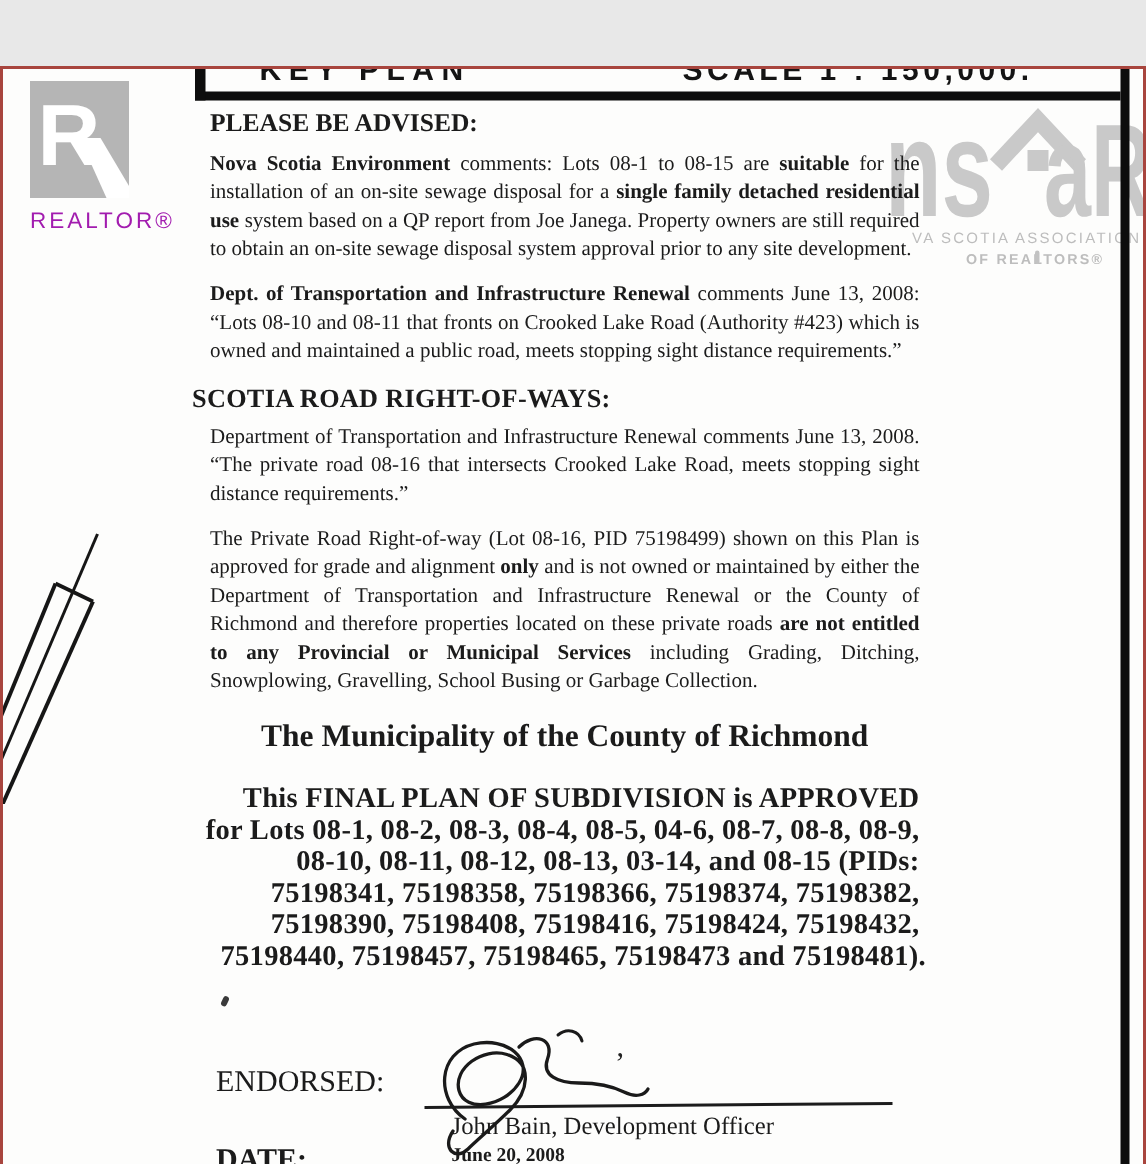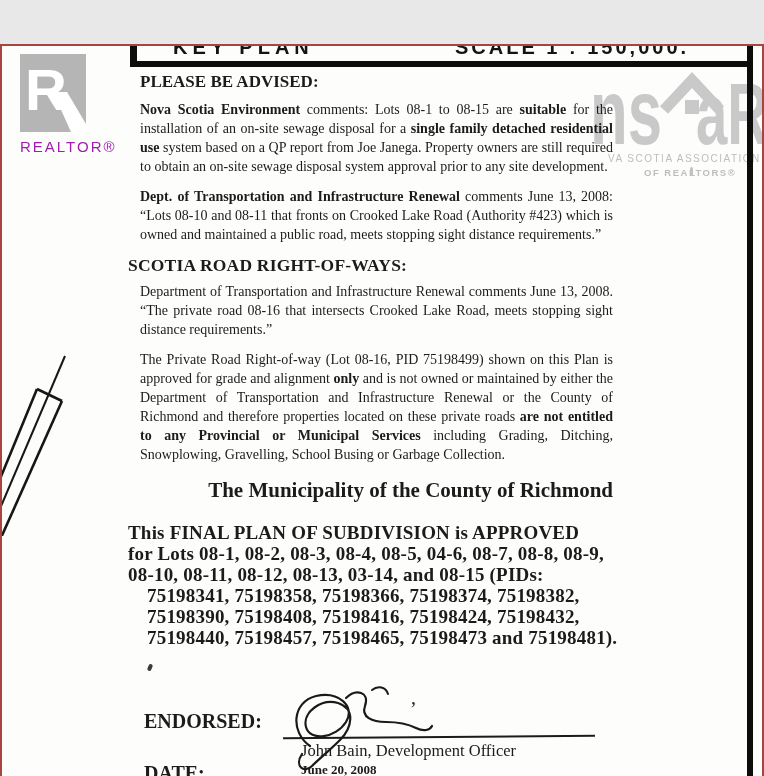--- a/index.html
+++ b/index.html
@@ -30,27 +30,27 @@
   }
   
   .nsar{position:absolute;left:590px;top:24px;z-index:0;}
   
   .road{position:absolute;left:-4px;top:298px;z-index:1;}
   
   .column{position:absolute;left:138px;top:26px;width:473px;z-index:2;}
   .h-advised{font-size:17px;font-weight:700;margin:0 0 8px 0;}
   .column p{font-size:14px;line-height:19px;text-align:justify;margin:0 0 11px 0;}
   .h-private{font-size:17.5px;font-weight:700;margin:2px 0 6px -12px;letter-spacing:.2px;}
-  .muni-title{font-size:21px;font-weight:700;text-align:right;margin:14px 0 19px 0;}
+  .muni-title{font-size:21px;font-weight:700;text-align:center;margin:14px 0 19px 0;}
   .approval{margin-left:-12px;font-weight:700;font-size:19px;line-height:21px;letter-spacing:.2px;}
-  .approval .ln{white-space:nowrap;}
+  .approval .ln{white-space:nowrap;text-align:right;}
   .approval .ln:nth-child(n+4){padding-left:19px;}
   b{font-weight:700;}
   
-  .endorse-label{position:absolute;left:142px;top:664px;font-size:20px;font-weight:700;z-index:2;}
+  .endorse-label{position:absolute;left:142px;top:664px;font-size:20px;font-weight:400;z-index:2;}
   .sig-line{position:absolute;left:281px;top:690px;width:312px;border-top:2px solid #1c1c1c;transform:rotate(-0.5deg);z-index:2;}
   .sig-svg{position:absolute;left:278px;top:636px;z-index:3;}
   .officer{position:absolute;left:299px;top:695px;font-size:16.5px;z-index:2;}
   .date-label{position:absolute;left:142px;top:716px;font-size:20px;font-weight:700;z-index:2;}
   .date-value{position:absolute;left:299px;top:716px;font-size:13px;font-weight:700;z-index:2;}
   
   .speck1{position:absolute;left:146px;top:618px;width:4px;height:7px;background:#3a3a3a;border-radius:2px;transform:rotate(25deg);z-index:2;}
   .speck2{position:absolute;left:688px;top:121px;width:3px;height:9px;background:#c2c2c2;border-radius:2px;z-index:1;}
   .speck3{position:absolute;left:408px;top:652px;font-size:20px;color:#222;z-index:3;font-family:"Liberation Serif",serif;}
 </style>

